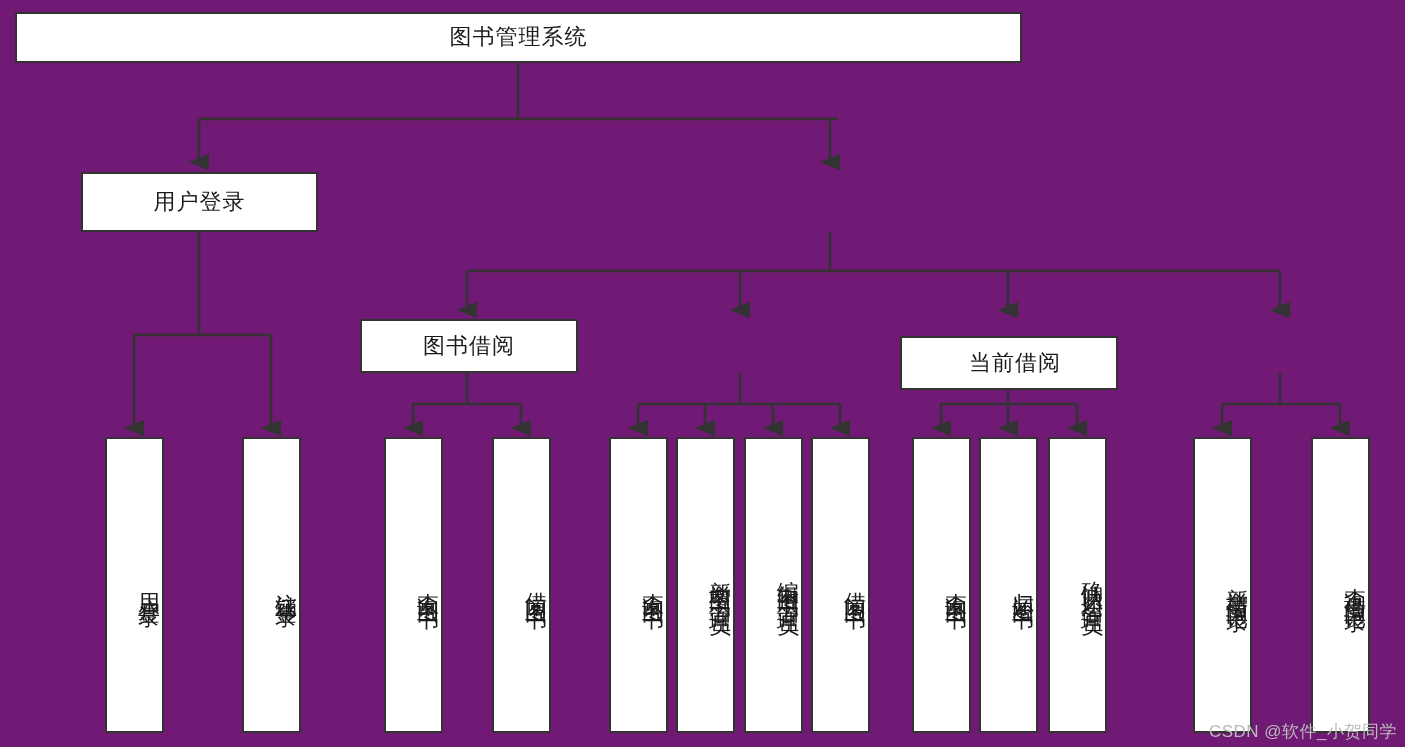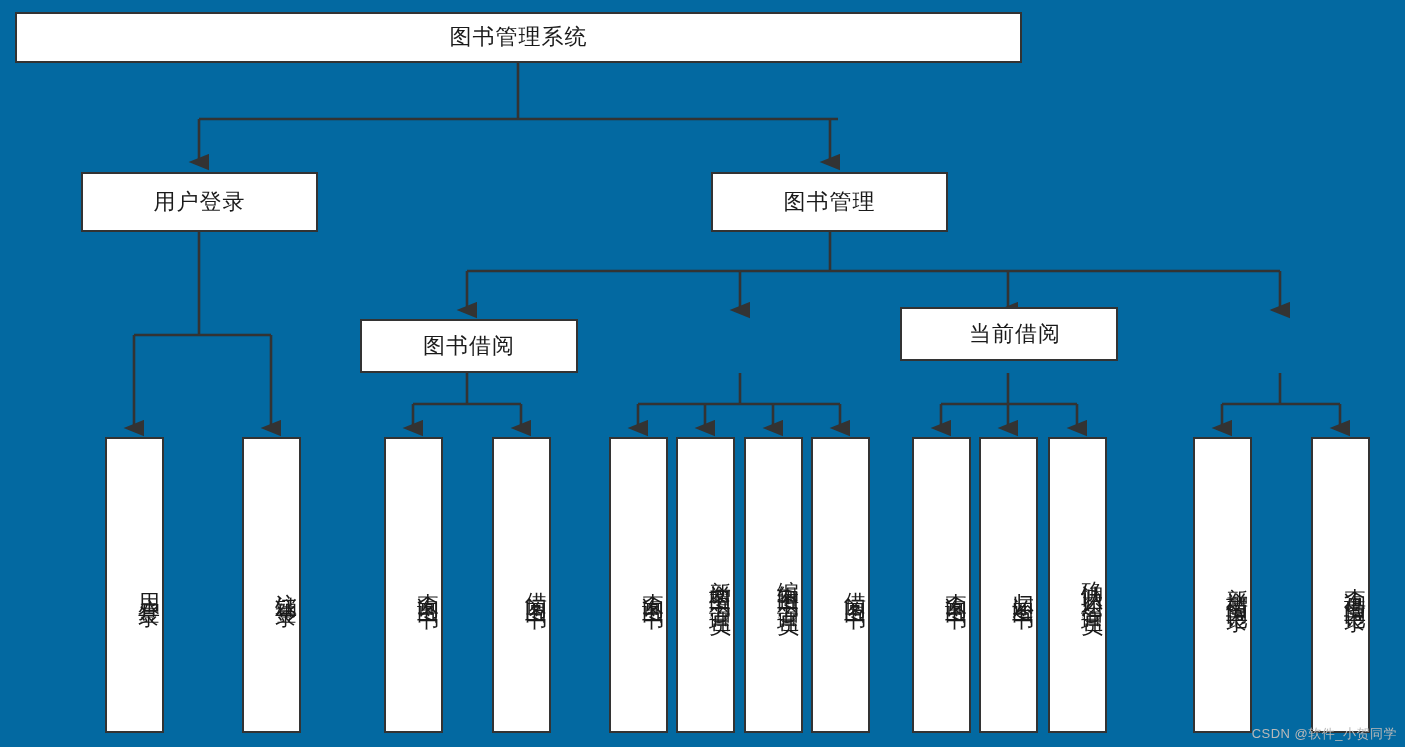--- a/index.html
+++ b/index.html
@@ -7,21 +7,21 @@
     padding: 0;
     background: #ffffff;
   }
   body {
     font-family: "Liberation Sans", "DejaVu Sans", sans-serif;
   }
   #canvas {
     position: relative;
     width: 1405px;
     height: 747px;
-    background: #0369a1;
+    background: #701a75;
     overflow: hidden;
   }
   #edges {
     position: absolute;
     left: 0;
     top: 0;
     width: 1405px;
     height: 747px;
   }
   .node {
@@ -51,21 +51,21 @@
     justify-content: center;
   }
   .node-label {
     display: block;
     white-space: pre-line;
   }
   .watermark {
     position: absolute;
     right: 8px;
     bottom: 4px;
-    font-size: 13px;
+    font-size: 17px;
     color: #b9b9b9;
     letter-spacing: 0.5px;
     white-space: nowrap;
     pointer-events: none;
   }
 </style>
 </head>
 <body>
 
 <div id="canvas">
@@ -120,28 +120,25 @@
     </g>
   </svg>
 
   <div class="node horiz" style="left:15px; top:12px; width:1007px; height:51px;">
     <span class="node-label">图书管理系统</span>
   </div>
 
   <div class="node horiz" style="left:81px; top:172px; width:237px; height:60px;">
     <span class="node-label">用户登录</span>
   </div>
-  <div class="node horiz" style="left:711px; top:172px; width:237px; height:60px;">
-    <span class="node-label">图书管理</span>
-  </div>
 
   <div class="node horiz" style="left:360px; top:319px; width:218px; height:54px;">
     <span class="node-label">图书借阅</span>
   </div>
-  <div class="node horiz" style="left:900px; top:307px; width:218px; height:54px;padding-left:12px;">
+  <div class="node horiz" style="left:900px; top:336px; width:218px; height:54px;padding-left:12px;">
     <span class="node-label">当前借阅</span>
   </div>
 
   <div class="node vert" style="left:105px; top:437px; width:59px; height:296px;">
     <span class="node-label">用户登录</span>
   </div>
   <div class="node vert" style="left:242px; top:437px; width:59px; height:296px;">
     <span class="node-label">注销登录</span>
   </div>
 

